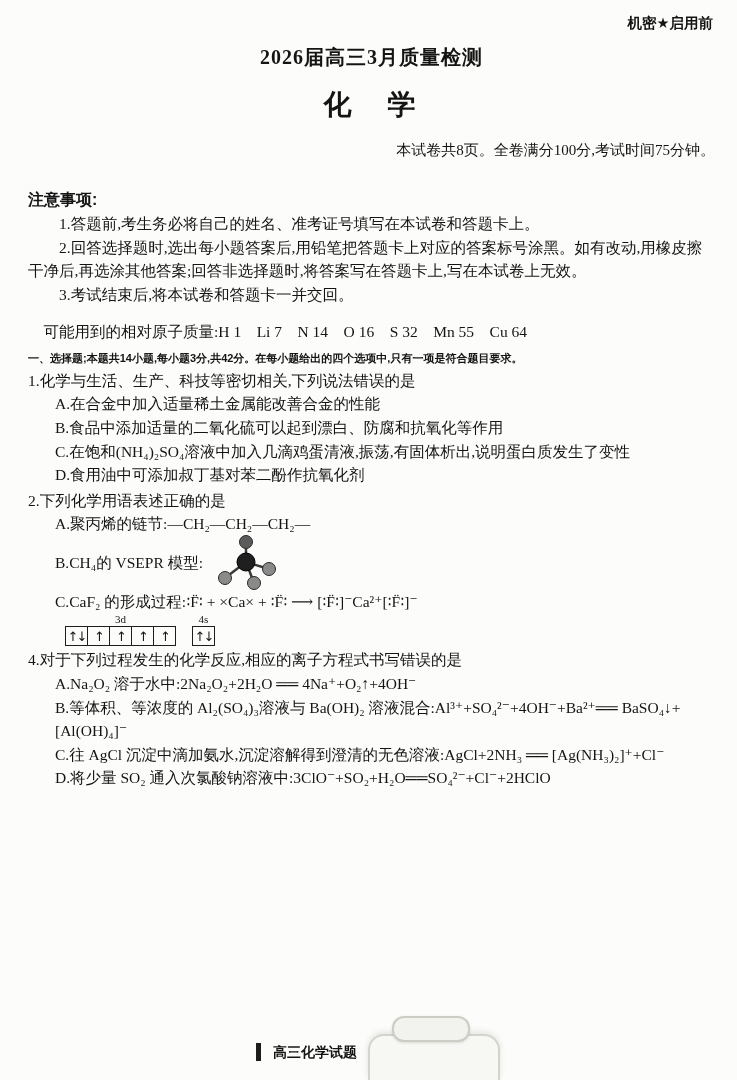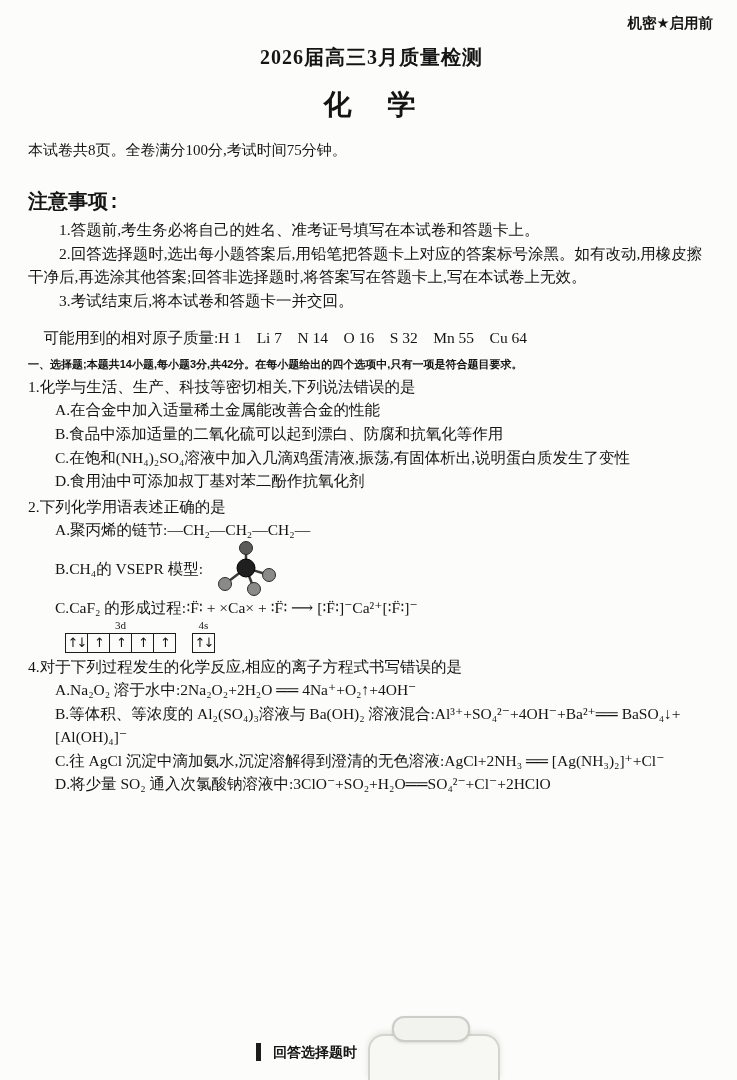--- a/index.html
+++ b/index.html
@@ -13,27 +13,27 @@
   }
   .page { padding:12px 22px 0 28px; }
 
   .confidential {
     text-align:right; font-weight:bold; font-size:14.5px;
     font-family:"Liberation Sans","DejaVu Sans",sans-serif;
     padding-right:2px;
   }
   .title { text-align:center; font-size:20px; font-weight:bold; margin-top:8px; letter-spacing:1px; }
   .subject { text-align:center; font-size:28px; font-weight:bold; margin-top:12px; letter-spacing:4px; }
-  .exam-info { text-align:left; font-size:15px; margin-top:12px; }
+  .exam-info { text-align:right; font-size:15px; margin-top:12px; }
 
   .notice { margin-top:26px; }
   .notice-heading {
     font-weight:bold;
-    font-family:Liberation Mono, monospace;
-    font-size:20px;
+    font-family:Liberation Sans, sans-serif;
+    font-size:16px;
   }
   p.indent { text-indent:2em; }
 
   .atomic { margin-top:14px; text-indent:1em; }
 
   .section-heading {
     font-weight:bold; margin-top:6px;
     font-family:"Liberation Sans","DejaVu Sans",sans-serif;
     font-size:11px; line-height:1.55;
   }
@@ -170,17 +170,17 @@
     <p class="stem">4.对于下列过程发生的化学反应,相应的离子方程式书写错误的是</p>
     <p class="option">A.Na₂O₂ 溶于水中:2Na₂O₂+2H₂O ══ 4Na⁺+O₂↑+4OH⁻</p>
     <p class="option">B.等体积、等浓度的 Al₂(SO₄)₃溶液与 Ba(OH)₂ 溶液混合:Al³⁺+SO₄²⁻+4OH⁻+Ba²⁺══ BaSO₄↓+[Al(OH)₄]⁻</p>
     <p class="option">C.往 AgCl 沉淀中滴加氨水,沉淀溶解得到澄清的无色溶液:AgCl+2NH₃ ══ [Ag(NH₃)₂]⁺+Cl⁻</p>
     <p class="option">D.将少量 SO₂ 通入次氯酸钠溶液中:3ClO⁻+SO₂+H₂O══SO₄²⁻+Cl⁻+2HClO</p>
   </div>
 
 </div>
 
 <div class="footer">
-  <span class="footer-text"><span>回答选择题时</span><span class="footer-sep"></span><span>第1页(共8页)</span></span>
+  <span class="footer-text"><span>高三化学试题</span><span class="footer-sep"></span><span>第1页(共8页)</span></span>
 </div>
 
 <div class="scan-artifact"></div>
 <div class="scan-artifact-top"></div>
 
 </body></html>

